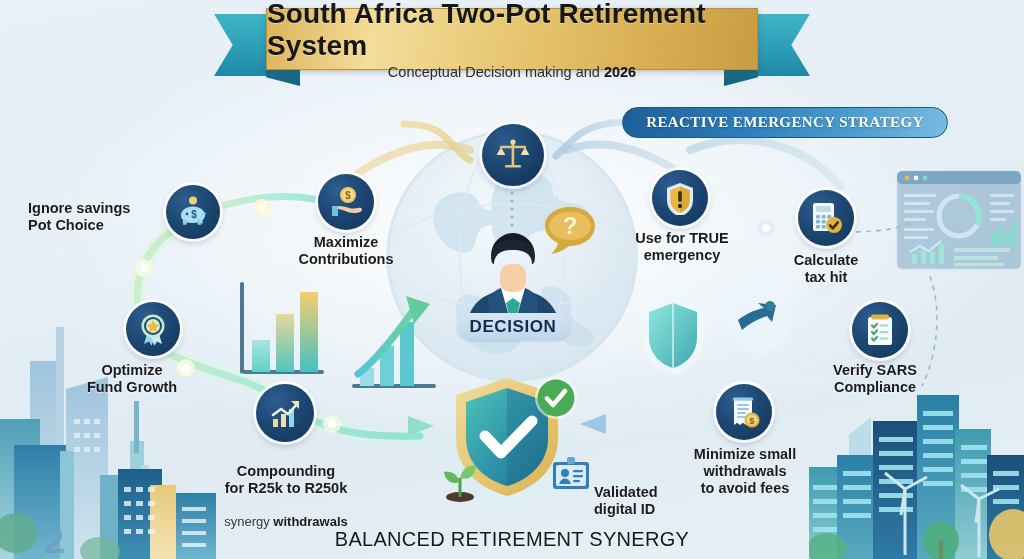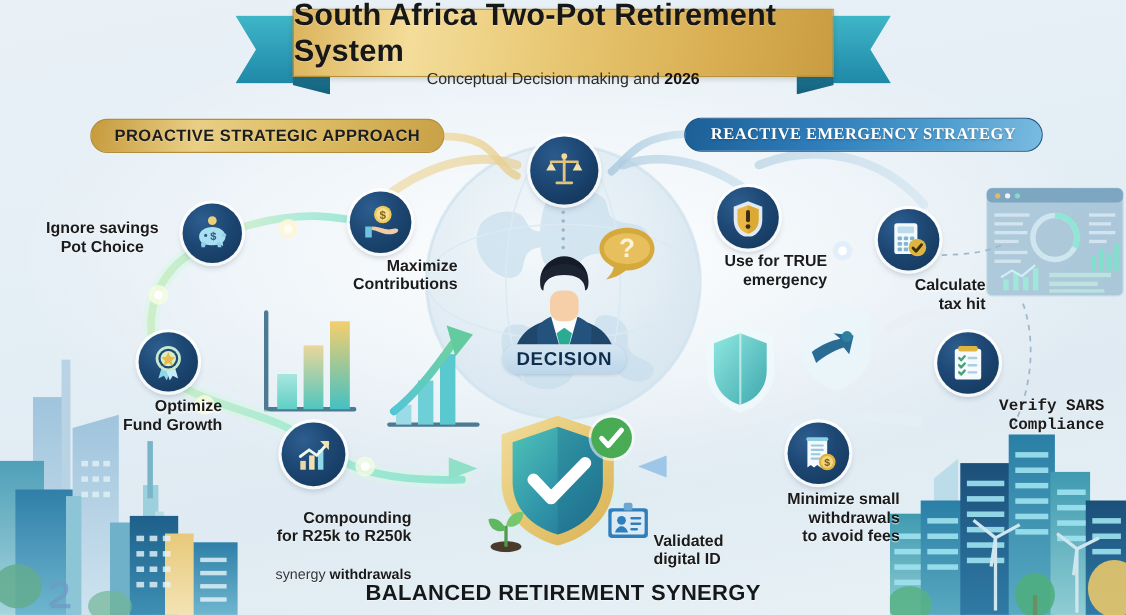--- a/index.html
+++ b/index.html
@@ -92,21 +92,21 @@
   
   .node {
     position:absolute; border-radius:50%;
     background:radial-gradient(circle at 34% 28%, #2d5e90 0%, #1d4773 45%, #123557 100%);
     box-shadow:0 0 0 3px rgba(255,255,255,.85), 0 3px 7px rgba(20,40,70,.3);
     display:flex; align-items:center; justify-content:center;
   }
   .node svg { display:block; }
 
   .node-label {
-    position:absolute; text-align:right; color:#1b1b1b;
+    position:absolute; text-align:center; color:#1b1b1b;
     font-size:14.5px; line-height:1.18; font-weight:bold;
     text-shadow:0 1px 1px rgba(255,255,255,.7);
     white-space:pre-line;
   }
   .lbl-sub { font-size:13px; font-weight:normal; color:#33373a; }
   .lbl-sub b { font-weight:bold; color:#17191b; }
 
   
   .scales-node {
     position:absolute; left:482px; top:124px; width:62px; height:62px;
@@ -141,21 +141,21 @@
     position:absolute; left:594px; top:456px; width:110px;
     font-size:14.5px; font-weight:bold; color:#1b1b1b; line-height:1.2;
     text-shadow:0 1px 1px rgba(255,255,255,.7); white-space:pre-line;margin-top:28px;
   }
 
   
   .footer {
     position:absolute; left:0; right:0; bottom:8px; text-align:center;
   }
   .footer-title {
-    font-size:20px; font-weight:bold; color:#15181b; letter-spacing:.3px;
+    font-size:20px; font-weight:normal; color:#15181b; letter-spacing:.3px;
     text-shadow:0 1px 1px rgba(255,255,255,.6);
   }
   .footer-sub { font-size:13.5px; color:#3a4247; margin-top:2px; }
 </style>
 </head>
 <body>
 
 <div id="stage">
 
   <div class="globe">
@@ -481,34 +481,33 @@
     <div class="ribbon-tailL"></div>
     <div class="ribbon-tailR"></div>
     <div class="ribbon-fold-l"></div>
     <div class="ribbon-fold-r"></div>
     <div class="ribbon-main">
       <div class="ribbon-title">South Africa Two-Pot Retirement System</div>
       <div class="ribbon-sub"><span>Conceptual Decision making and </span><b>2026</b></div>
     </div>
   </div>
 
-  <div class="pill pill-left">PROACTIVE STRATEGIC APPROACH</div>
   <div class="pill pill-right">REACTIVE EMERGENCY STRATEGY</div>
 
   <div class="node" style="left:166px;top:185px;width:54px;height:54px;">
     <svg width="34" height="34" viewBox="0 0 34 34">
       <circle cx="17" cy="5.5" r="4" fill="#ecd07a"></circle>
       <path d="M5 20c0-5 5.6-8.6 12-8.6S29 15 29 20c0 2.2-1 4-2.6 5.3l.5 3.4-3.6-1.6c-1.8.6-3.9.9-6.3.9S12.5 27.7 10 27l-3.3 1.7.5-3.4C5.8 24 5 22.2 5 20z" fill="#a9dff0"></path>
       <path d="M8.4 24.6L7 29.8h3.3l1.1-3.8zM24 24.6l1.4 5.2h-3.3l-1.1-3.8z" fill="#8fd2e8"></path>
       <ellipse cx="27.6" cy="18.6" rx="2.2" ry="1.6" fill="#8fd2e8"></ellipse>
       <circle cx="11" cy="19" r="1.4" fill="#2a5b85"></circle>
       <text x="18" y="23" font-size="10" font-weight="bold" fill="#2a5b85" text-anchor="middle" font-family="Liberation Sans, sans-serif">$</text>
     </svg>
   </div>
-  <div class="node-label" style="left:28px;top:200px;width:130px;text-align:center;">Ignore savings
+  <div class="node-label" style="left:28px;top:200px;width:130px;text-align:left;">Ignore savings
 Pot Choice</div>
 
   <div class="node" style="left:126px;top:302px;width:54px;height:54px;">
     <svg width="34" height="34" viewBox="0 0 34 34">
       <path d="M11 22l-3 10 5-2.4 2.6 4.2 3.6-10z" fill="#8fd8ea"></path>
       <path d="M23 22l3 10-5-2.4-2.6 4.2-3.6-10z" fill="#c7eef7"></path>
       <circle cx="17" cy="14" r="11.5" fill="#c8e9cf"></circle>
       <circle cx="17" cy="14" r="9" fill="#1b4a76"></circle>
       <circle cx="17" cy="14" r="7" fill="#d9eec2"></circle>
       <polygon points="17,8 19,12.4 23.6,12.8 20,15.9 21.2,20.4 17,17.9 12.8,20.4 14,15.9 10.4,12.8 15,12.4" fill="#e9b94c"></polygon>
@@ -622,21 +621,21 @@
           <path d="M9 19l1.8 2 3.2-3.6"></path>
           <path d="M9 25.5l1.8 2 3.2-3.6"></path>
       </g>
       <g fill="#a9cfe4">
         <rect x="16.5" y="11.4" width="9" height="2.2" rx="1"></rect>
         <rect x="16.5" y="18" width="9" height="2.2" rx="1"></rect>
         <rect x="16.5" y="24.4" width="9" height="2.2" rx="1"></rect>
       </g>
     </svg>
   </div>
-  <div class="node-label" style="left:858px;top:362px;width:146px;font-family:Liberation Mono, monospace;">Verify SARS
+  <div class="node-label" style="left:802px;top:362px;width:146px;">Verify SARS
 Compliance</div>
 
   <div class="node" style="left:716px;top:384px;width:56px;height:56px;">
     <svg width="34" height="34" viewBox="0 0 34 34">
       <path d="M7 4h18v26l-3-2.2-3 2.2-3-2.2-3 2.2-3-2.2-3 2.2z" fill="#f4fafd"></path>
       <rect x="6" y="2.4" width="20" height="3.4" rx="1.4" fill="#8ecfe6"></rect>
       <g fill="#9ac8de">
         <rect x="10" y="9" width="12" height="1.9" rx=".9"></rect>
           <rect x="10" y="13" width="12" height="1.9" rx=".9"></rect>
         <rect x="10" y="17" width="9" height="1.9" rx=".9"></rect>

